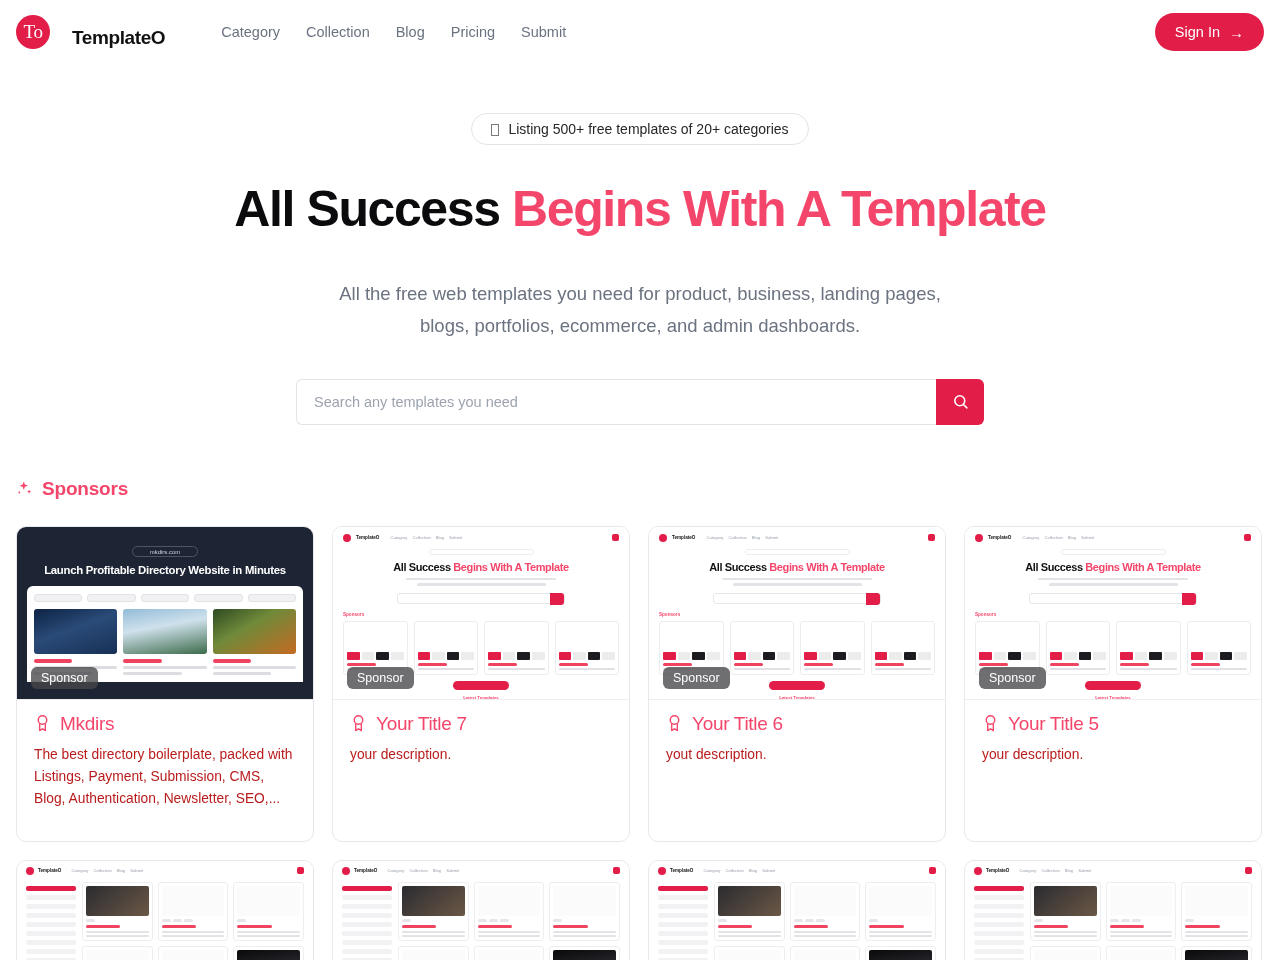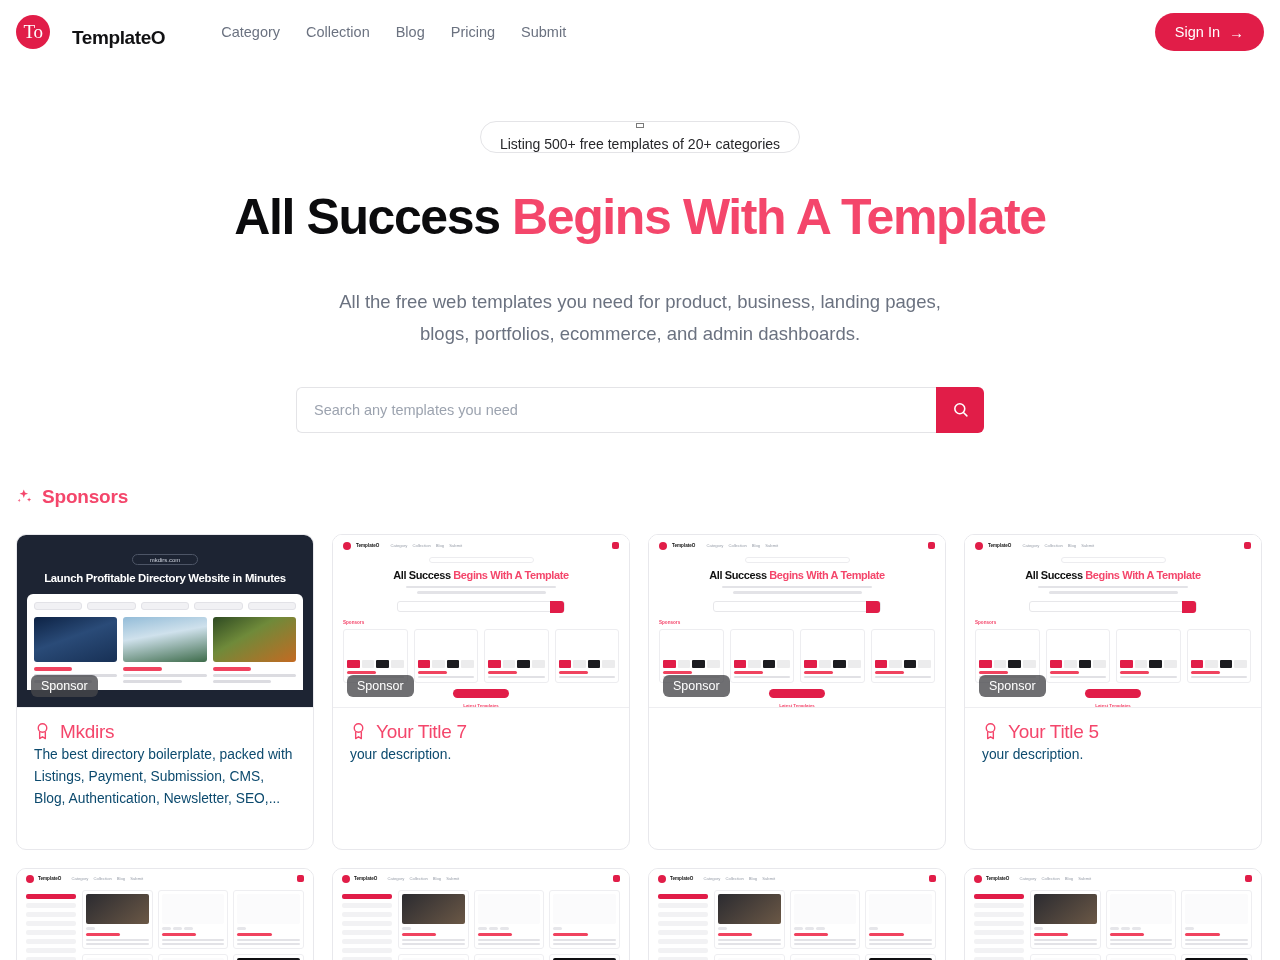--- a/index.html
+++ b/index.html
@@ -41,21 +41,21 @@
     font-size: 14.5px; font-family: inherit; cursor: pointer;
   }
   .signin .arrow { font-size: 15px; line-height: 1; }
 
   
   .hero { text-align: center; padding-top: 49px; }
   .pill {
     display: inline-flex; align-items: center; gap: 9px;
     border: 1px solid #e4e4e7; border-radius: 999px;
     height: 32px; padding: 0 19px;
-    font-size: 14px; color: #27272a; background: #fff; flex-direction: column;
+    font-size: 14px; color: #27272a; background: #fff;
   }
   .pill .tofu {
     display: inline-block; width: 8px; height: 12px;
     border: 1px solid #7a7a7a; position: relative; top: 1px;
   }
   h1.headline {
     margin-top: 38px;
     font-size: 50px; line-height: 1.05; font-weight: bold;
     letter-spacing: -1.4px; color: #0b0b0d;
   }
@@ -114,22 +114,22 @@
     font-size: 12.5px; border-radius: 6px;
     padding: 4px 10px; z-index: 5; text-align: center;
   }
   .card-body { padding: 13px 17px 16px; }
   .card-title {
     display: flex; align-items: center; gap: 9px;
     font-size: 19px; font-weight: normal; color: #F4466B;
     letter-spacing: -0.3px;
   }
   .card-desc {
-    margin-top: 1px; font-size: 13.8px; line-height: 1.63;
-    color: #0c4a6e;
+    margin-top: 9px; font-size: 13.8px; line-height: 1.63;
+    color: #b91c1c;
   }
 
   
   .mk { width:100%; height:100%; background:#1d2433; position:relative; padding:11px 10px 0; }
   .mk-badge {
     margin: 8px auto 0; width: 66px; height: 11px; border:1px solid #4d5566;
     border-radius:999px; color:#cfd4de; font-size:6px; text-align:center; line-height:10px;
   }
   .mk-h { margin-top:7px; text-align:center; color:#fff; font-size:11.4px; font-weight:bold; letter-spacing:-0.3px; }
   .mk-panel { margin-top:10px; background:#fff; border-radius:6px 6px 0 0; height:96px; padding:8px 7px; }
@@ -460,20 +460,30 @@
               </div>
               <div class="tm-tt"></div>
               <div class="tm-ll"></div>
             </div>
         </div>
         <div class="tm-cta"></div>
         <div class="tm-foot">Latest Templates</div>
       </div>
       <div class="sponsor-tag">Sponsor</div>
     </div>
+    <div class="card-body">
+      <div class="card-title">
+        <svg width="17" height="19" viewBox="0 0 24 26" fill="none" stroke="#F4466B" stroke-width="2">
+          <circle cx="12" cy="8" r="6"></circle>
+            <path d="M8 13.5L8 23l4-2.6 4 2.6v-9.5" stroke-linejoin="round"></path>
+        </svg>
+        <span>Your Title 6</span>
+      </div>
+      <div class="card-desc">yout description.</div>
+    </div>
   </div>
 
   <div class="card tall">
     <div class="thumb">
       <div class="tm">
         <div class="tm-nav">
           <div class="tm-logo"></div>
           <div class="tm-brand">TemplateO</div>
           <div class="tm-links">
             <span>Category</span>

